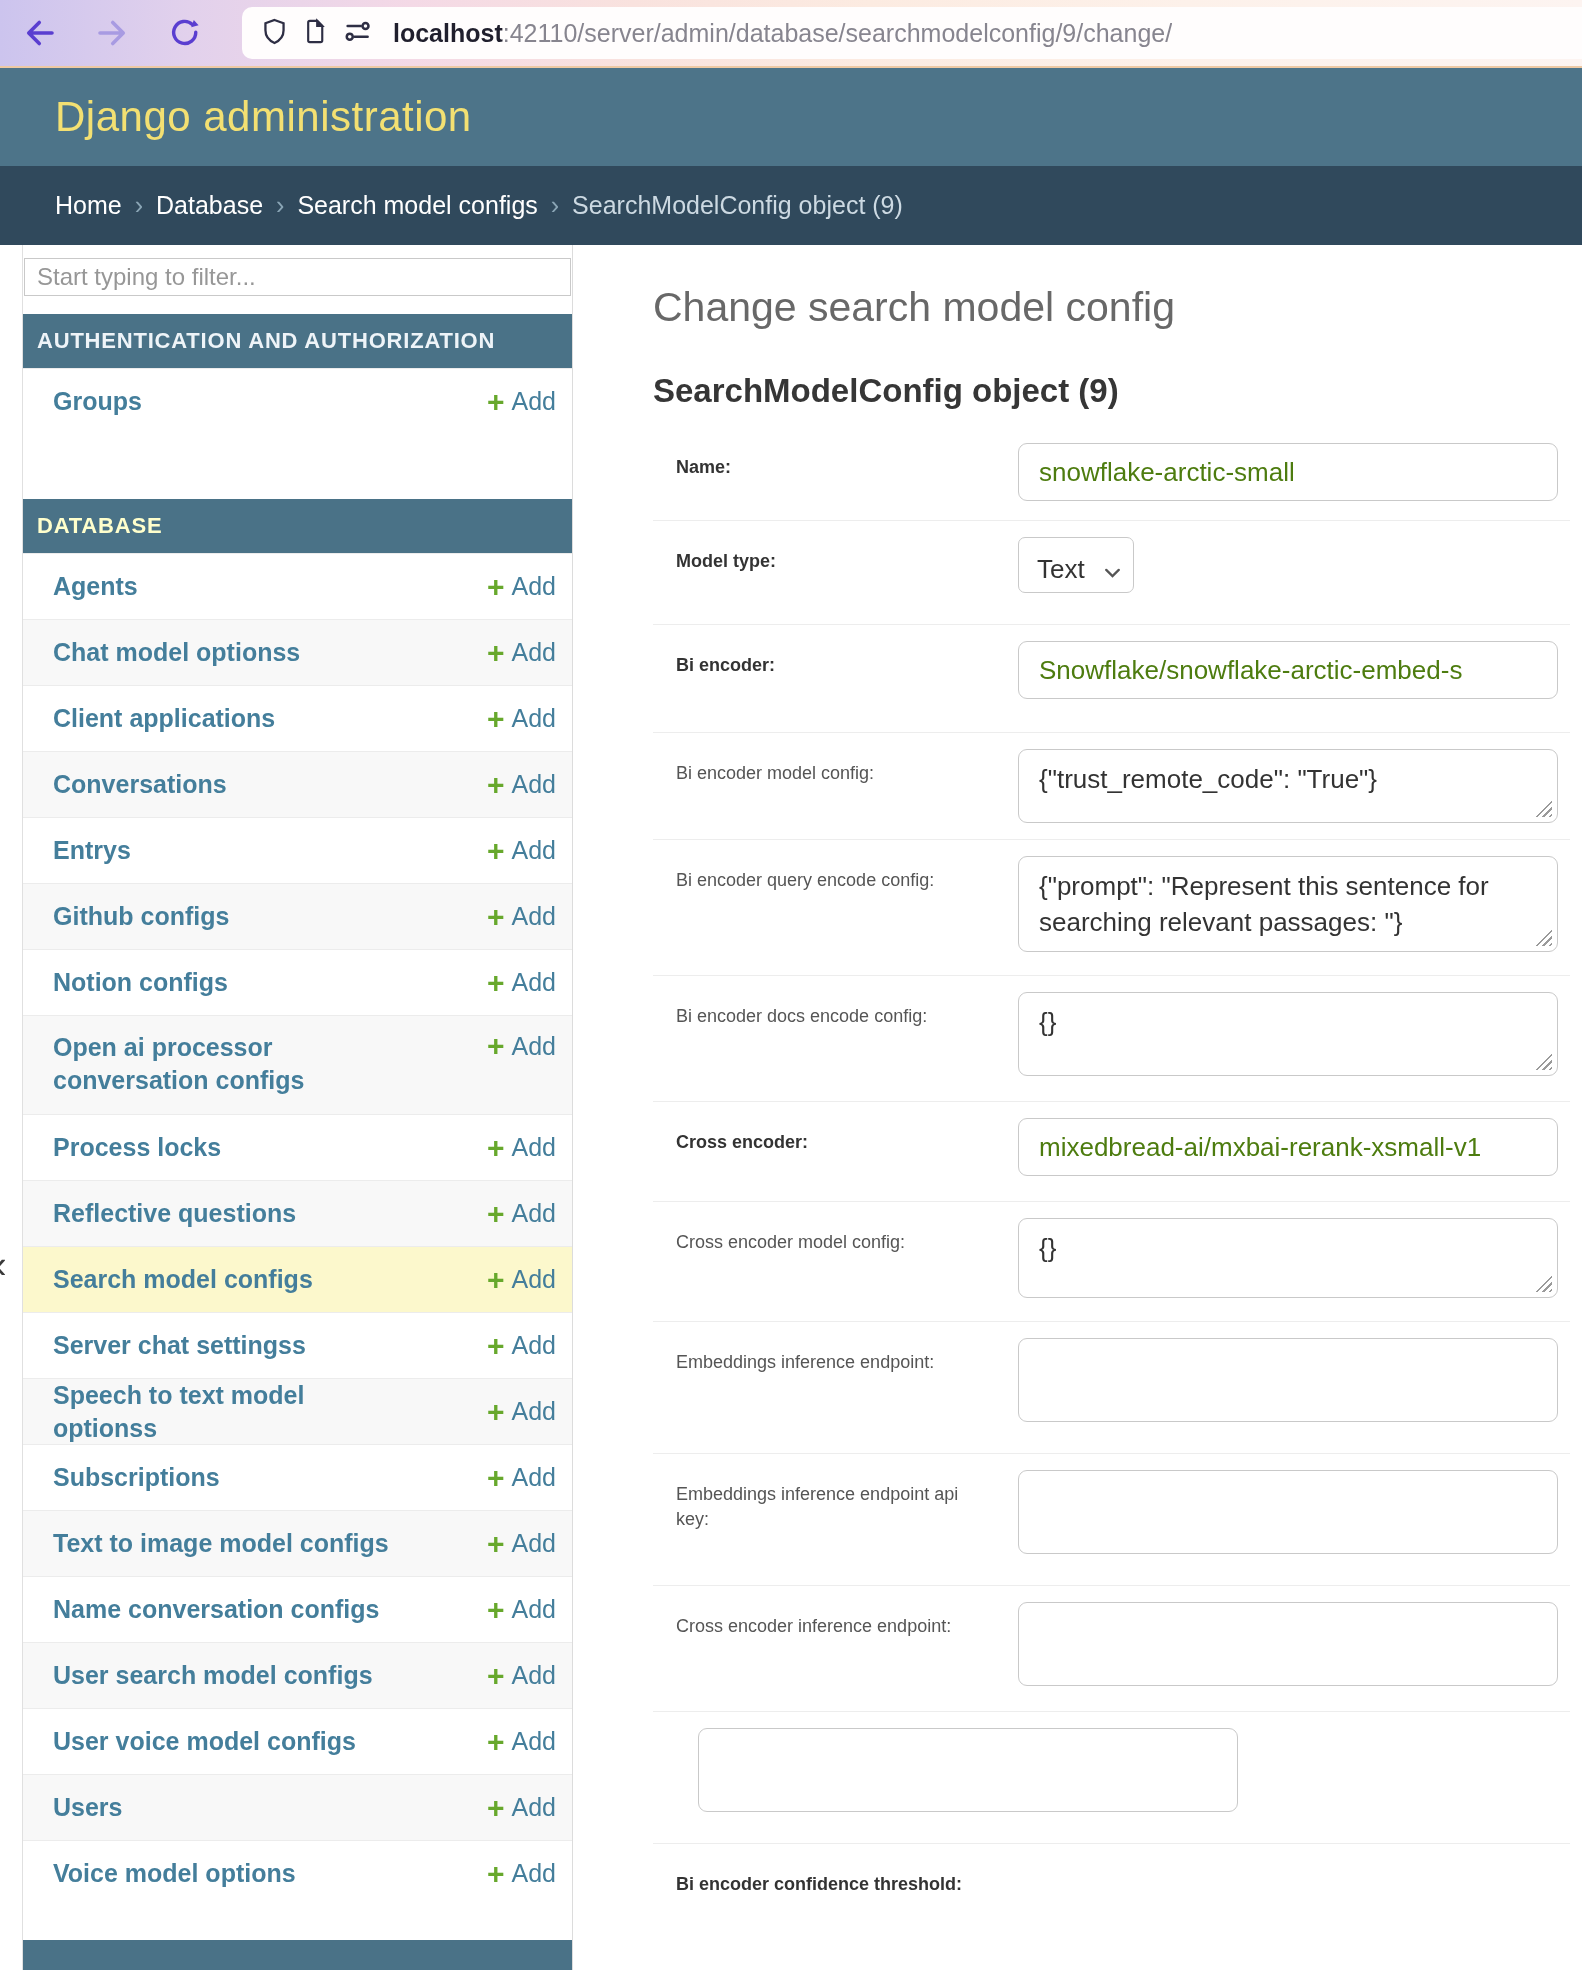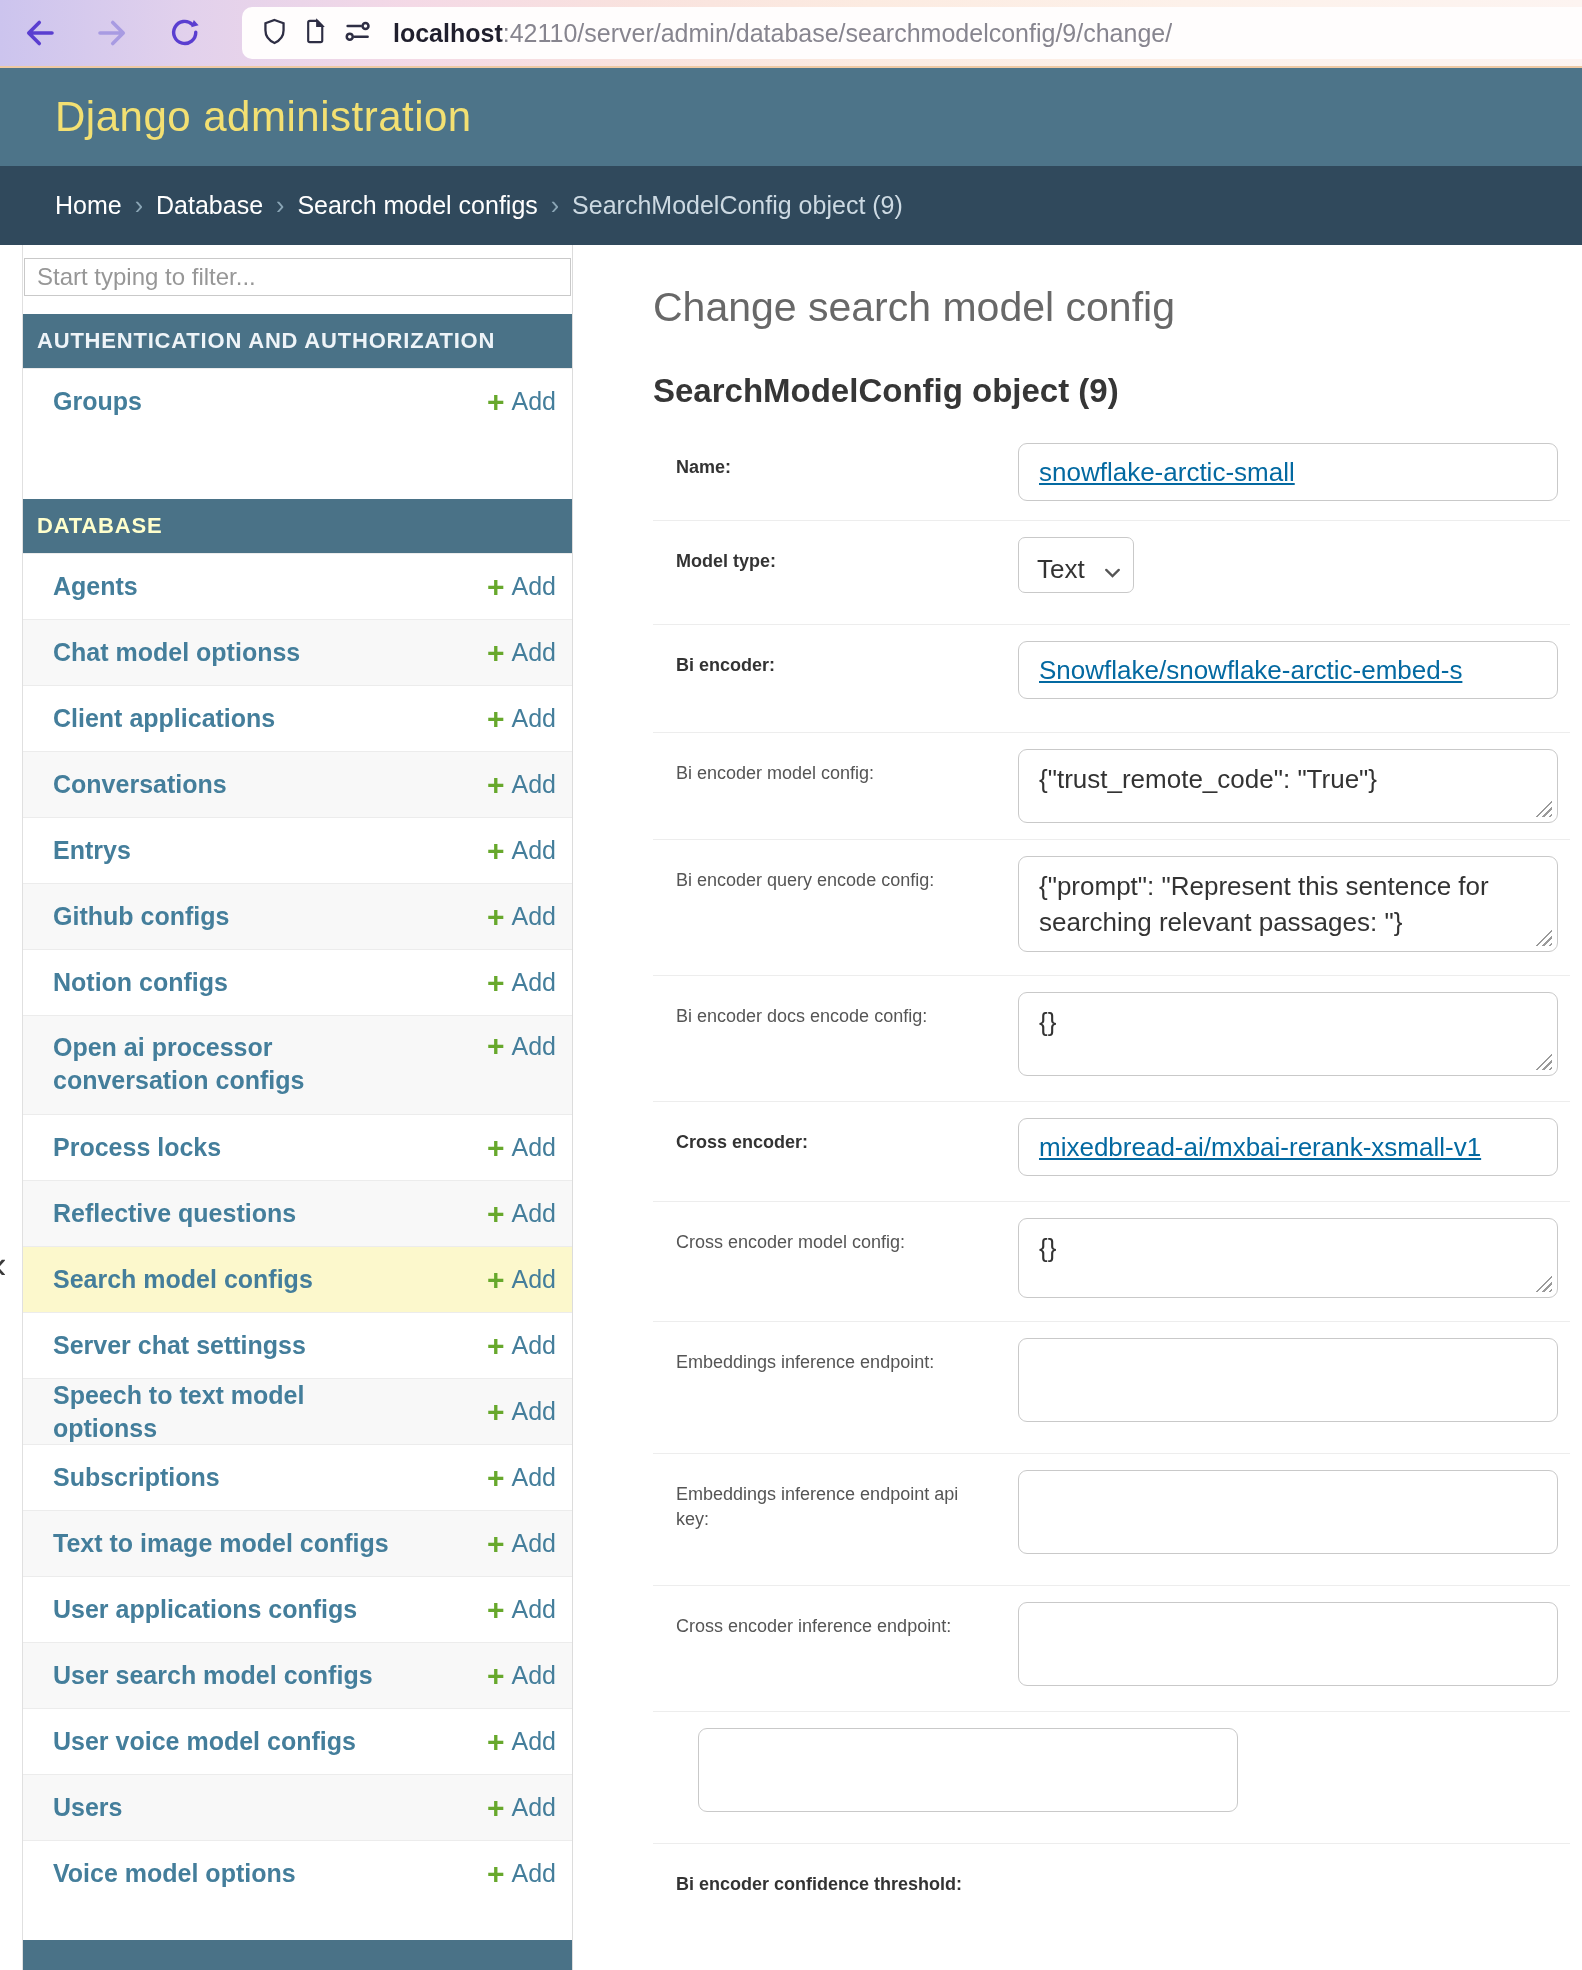--- a/index.html
+++ b/index.html
@@ -63,21 +63,21 @@
   .main{position:absolute;left:573px;top:245px;right:0;bottom:0;background:#fff;padding-left:80px;box-sizing:border-box;}
   .main-title{margin:38px 0 0 0;font-size:41px;line-height:48px;color:#686868;font-weight:400;}
   .obj-title{margin:40px 0 0 0;font-size:33px;line-height:40px;color:#363636;font-weight:700;}
   .form{margin-top:16px;margin-right:12px;}
   .frow{display:flex;align-items:flex-start;border-bottom:1px solid #ededed;padding:16px 0 16px 23px;box-sizing:border-box;}
   .flabel{width:320px;flex:0 0 320px;font-size:18px;color:#555;line-height:1.4;padding-top:12px;}
   .flabel.req{color:#333;font-weight:700;}
   .ffield{margin-left:22px;}
   .tinput{
     width:540px;height:58px;border:1px solid #c9c9c9;border-radius:9px;background:#fff;
-    display:flex;align-items:center;padding:16px 20px;box-sizing:border-box;font-size:26px;color:#0369a1;white-space:nowrap;overflow:hidden;text-decoration:underline;
+    display:flex;align-items:center;padding:16px 20px;box-sizing:border-box;font-size:26px;color:#4d7c0f;white-space:nowrap;overflow:hidden;
   }
   .tarea{
     width:540px;border:1px solid #c9c9c9;border-radius:9px;background:#fff;position:relative;
     padding:11px 20px;box-sizing:border-box;font-size:26px;color:#333;line-height:1.4;
   }
   .tarea::after{
     content:"";position:absolute;right:5px;bottom:5px;width:17px;height:17px;
     background:repeating-linear-gradient(135deg,transparent 0 3px,#9a9a9a 3px 4.6px);
     clip-path:polygon(100% 0,0 100%,100% 100%);
   }
@@ -265,21 +265,21 @@
         </a>
   </div>
       <div class="srow shade">
     <a href="#" class="mlink">Text to image model configs</a>
     <a href="#" class="addlink">
           <span class="plus">+</span>
           <span class="addtxt">Add</span>
         </a>
   </div>
       <div class="srow">
-    <a href="#" class="mlink">User applications configs</a>
+    <a href="#" class="mlink">Name conversation configs</a>
     <a href="#" class="addlink">
           <span class="plus">+</span>
           <span class="addtxt">Add</span>
         </a>
   </div>
       <div class="srow shade">
     <a href="#" class="mlink">User search model configs</a>
     <a href="#" class="addlink">
           <span class="plus">+</span>
           <span class="addtxt">Add</span>

